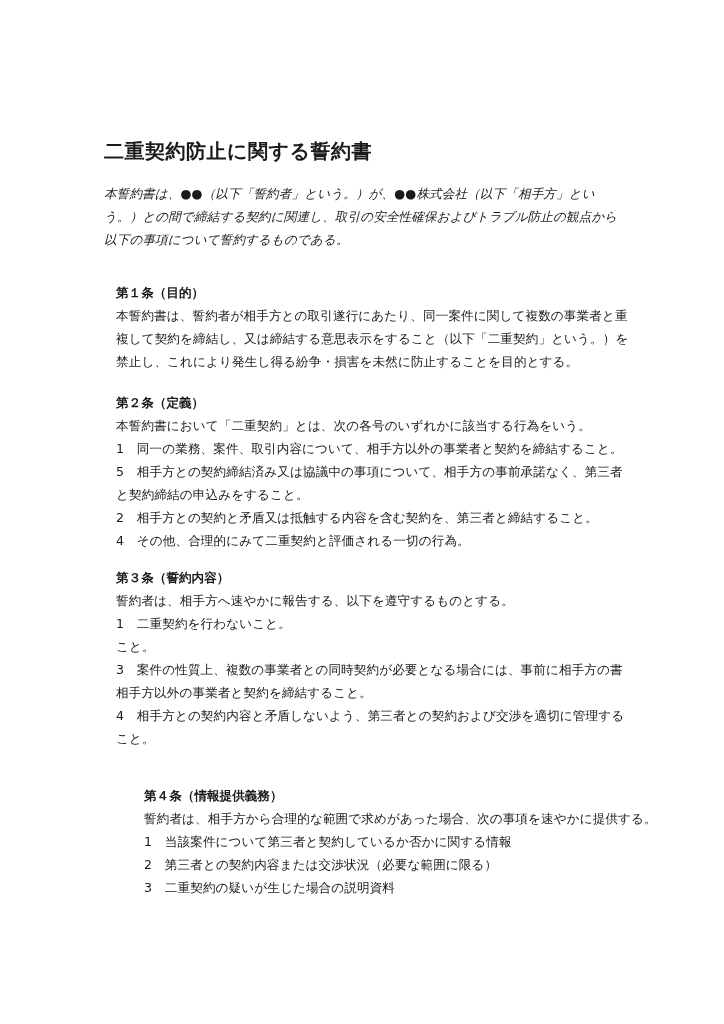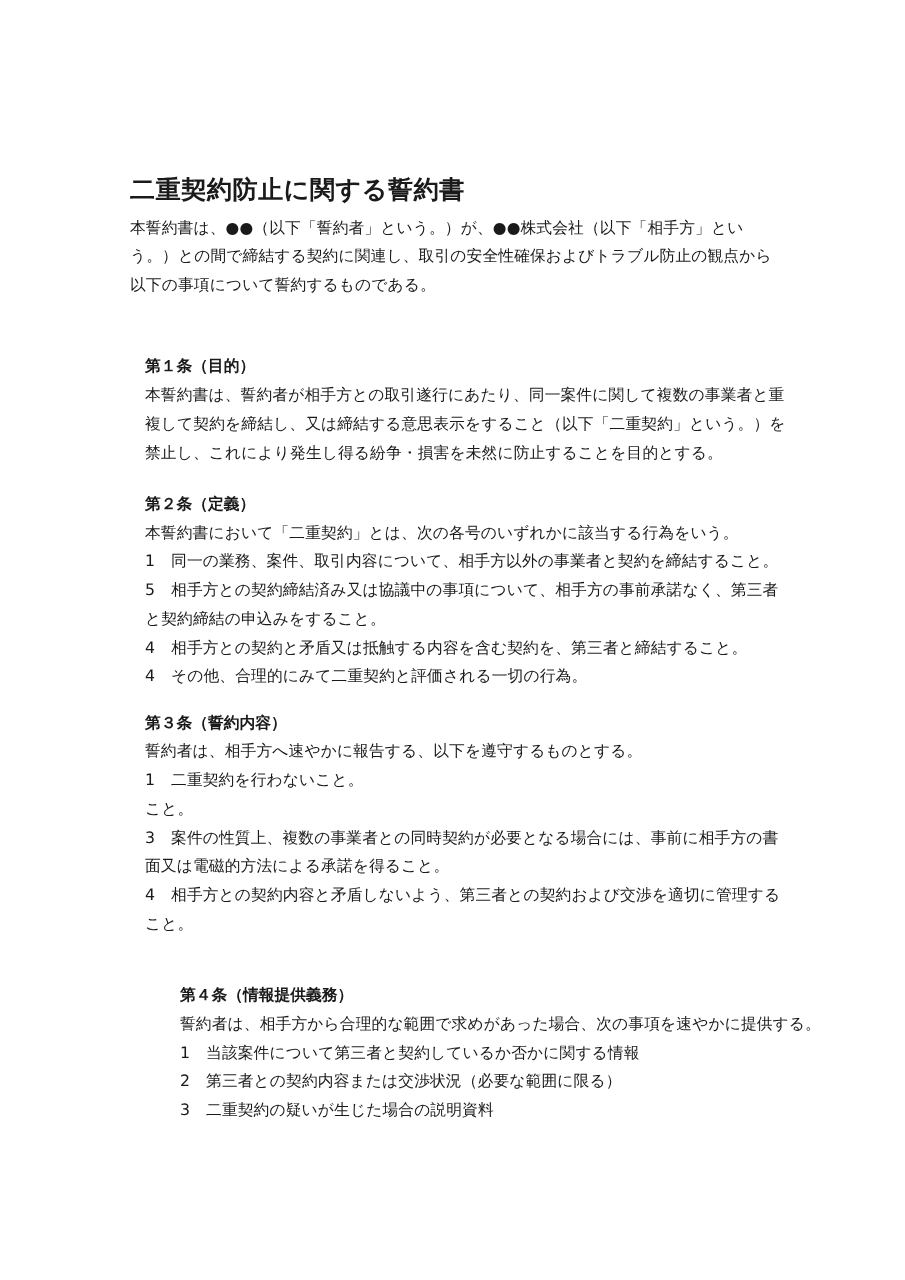--- a/index.html
+++ b/index.html
@@ -2,21 +2,21 @@
 <html><head>
 <meta charset="utf-8">
 <style>
   html, body { margin: 0; padding: 0; background: #ffffff; }
   body { width: 724px; height: 1024px; position: relative; overflow: hidden;
          font-family: "DejaVu Sans", "Liberation Sans", sans-serif; color: #1a1a1a; }
   .page { position: absolute; left: 104px; top: 0; width: 520px; }
   .title { position: absolute; left: 0; top: 138px; width: 520px; 
            font-size: 20px; font-weight: bold; letter-spacing: 0.5px; }
   .para { font-size: 12.6px; line-height: 23px; margin: 0; letter-spacing: 0.1px; }
-  .intro { position: absolute; top: 170px; left: 0; width: 520px; }
+  .intro { position: absolute; top: 182px; left: 0; width: 520px; font-style: italic; }
   .article { position: absolute; left: 12px; width: 520px; }
   .heading { font-size: 12.6px; font-weight: bold; line-height: 23px; margin: 0; }
   .item { display: block; }
 </style>
 </head>
 <body>
 
 <div class="page">
   <div class="title">二重契約防止に関する誓約書</div>
 
@@ -37,33 +37,33 @@
     </p>
   </div>
 
   <div class="article" style="top:391px;">
     <p class="heading">第２条（定義）</p>
     <p class="para">
       <span class="item">本誓約書において「二重契約」とは、次の各号のいずれかに該当する行為をいう。</span>
       <span class="item">1　同一の業務、案件、取引内容について、相手方以外の事業者と契約を締結すること。</span>
       <span class="item">5　相手方との契約締結済み又は協議中の事項について、相手方の事前承諾なく、第三者</span>
       <span class="item">と契約締結の申込みをすること。</span>
-      <span class="item">4　相手方との契約と矛盾又は抵触する内容を含む契約を、第三者と締結すること。</span>
+      <span class="item">2　相手方との契約と矛盾又は抵触する内容を含む契約を、第三者と締結すること。</span>
       <span class="item">4　その他、合理的にみて二重契約と評価される一切の行為。</span>
     </p>
   </div>
 
   <div class="article" style="top:566px;">
     <p class="heading">第３条（誓約内容）</p>
     <p class="para">
       <span class="item">誓約者は、相手方へ速やかに報告する、以下を遵守するものとする。</span>
       <span class="item">1　二重契約を行わないこと。</span>
       <span class="item">こと。</span>
       <span class="item">3　案件の性質上、複数の事業者との同時契約が必要となる場合には、事前に相手方の書</span>
-      <span class="item">面又は電磁的方法による承諾を得ること。</span>
+      <span class="item">相手方以外の事業者と契約を締結すること。</span>
       <span class="item">4　相手方との契約内容と矛盾しないよう、第三者との契約および交渉を適切に管理する</span>
       <span class="item">こと。</span>
     </p>
   </div>
 
   <div class="article" style="top:784px;margin-left:28px;">
     <p class="heading">第４条（情報提供義務）</p>
     <p class="para">
       <span class="item">誓約者は、相手方から合理的な範囲で求めがあった場合、次の事項を速やかに提供する。</span>
       <span class="item">1　当該案件について第三者と契約しているか否かに関する情報</span>

